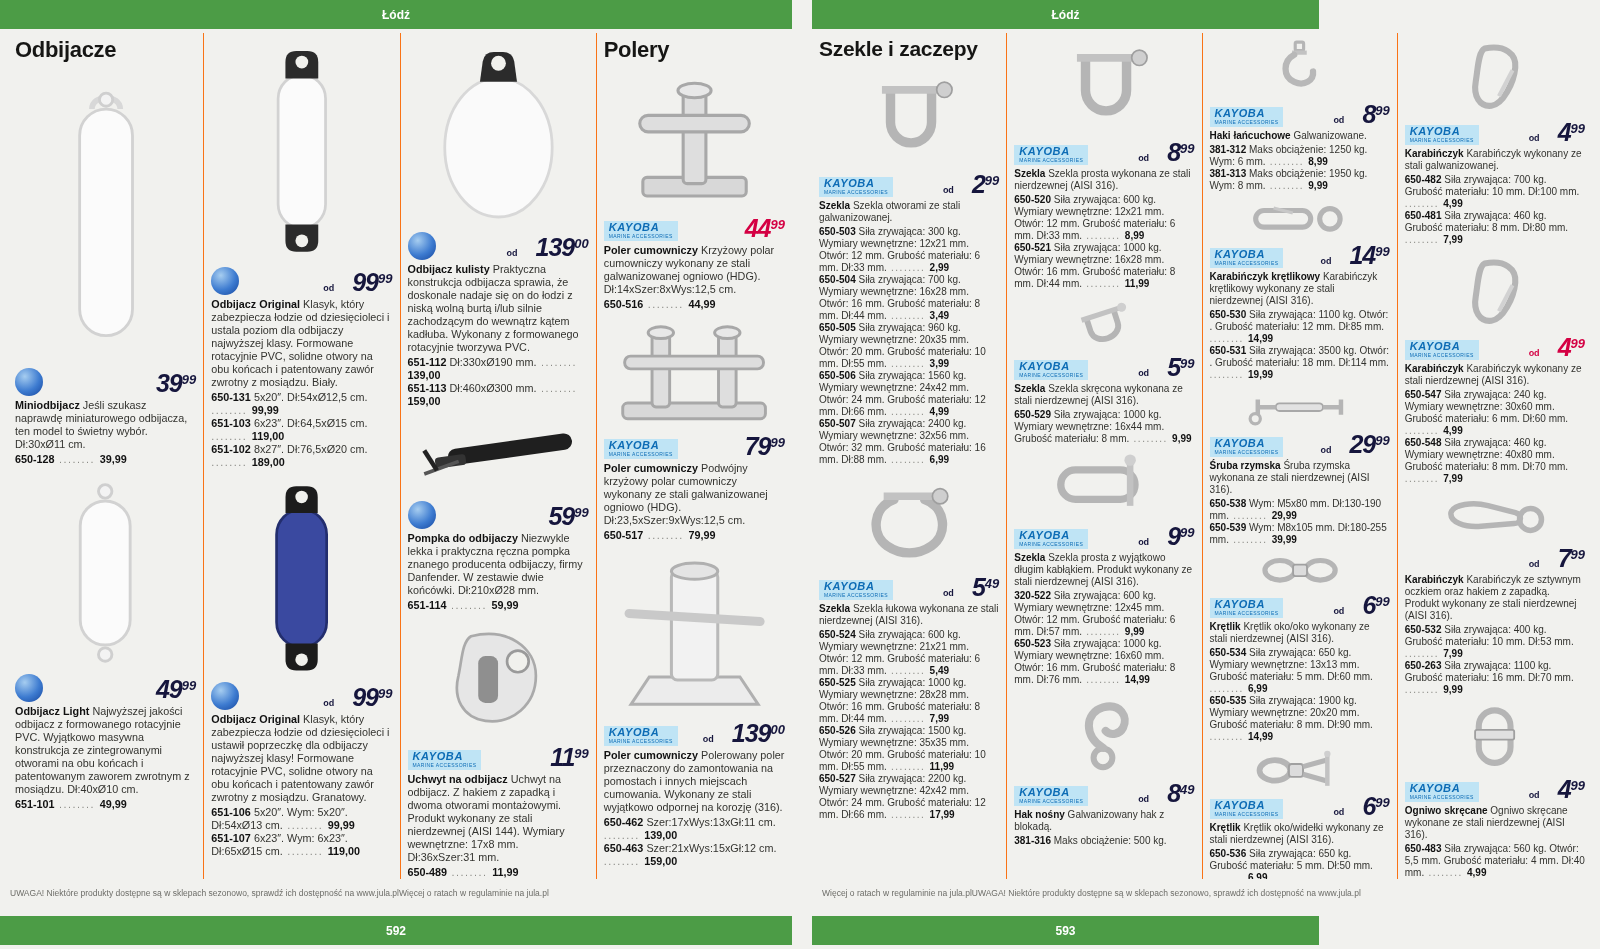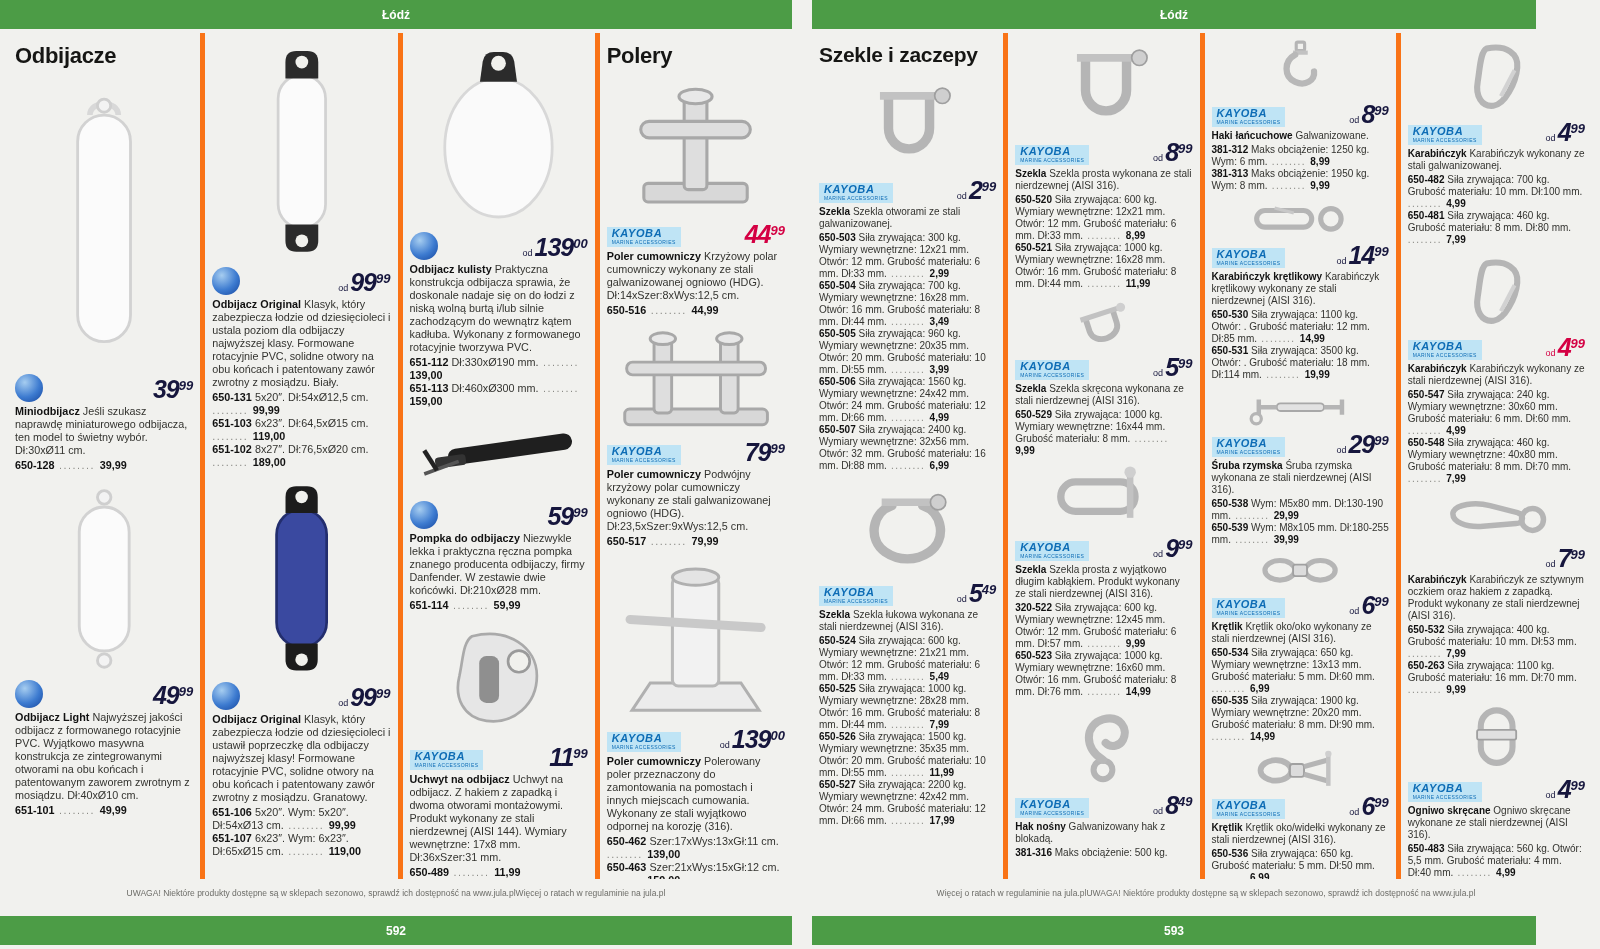--- a/index.html
+++ b/index.html
@@ -2,34 +2,34 @@
 <html style="--green: #4c9c46; --price-dark: #16163d; --price-red: #d40043; --ky-blue: #0d6cb5; --ky-bg: #bfe4f5; --bg: #f1f1ee;"><head>
 <meta charset="utf-8">
 <style>
   :root{
     --green:#4c9c46; --price-dark:#16163d; --price-red:#d40043;
     --ky-blue:#0d6cb5; --ky-bg:#bfe4f5; --bg:#f1f1ee;
   }
   *{box-sizing:border-box;margin:0;padding:0}
   html,body{width:1600px;height:949px;overflow:hidden;background:var(--bg);
     font-family:"Liberation Sans",sans-serif;color:#1d1d1b}
-  .bars{display:flex;width:1536px}
+  .bars{display:flex;width:1319px}
   .topbar,.botbar{height:29px;background:var(--green);color:#fff;display:flex;
     align-items:center;justify-content:center;font-weight:bold;font-size:12px}
   .bar-left{width:792px}
   .bar-gap{width:20px;background:var(--bg)}
   .bar-right{flex:1}
   main{height:850px;display:flex;padding-top:4px}
   .page{display:flex}
   .page-left{width:792px;padding-left:8px}
   .gutter{width:20px}
   .page-right{flex:1;padding-right:8px}
   .column{flex:1;padding:4px 7px 0 7px;overflow:hidden}
-  .column + .column{border-left:5px solid #f97316}
-  .section-heading{font-size:22px;font-weight:bold;letter-spacing:-.3px;margin:6px 0 8px;color:#161614}
+  .column + .column{border-left:1px solid #f97316}
+  .section-heading{font-size:22px;font-weight:bold;letter-spacing:-.3px;margin:0 0 8px;color:#161614}
   .product{margin-bottom:6px}
   .pimg{display:flex;align-items:center;justify-content:center}
   .pimg svg{height:96%;max-width:100%}
   .pi-fender-white-tall{height:295px}
   .pi-fender-white-short{height:200px}
   .pi-fender-black-ends{height:228px}
   .pi-fender-blue{height:205px}
   .pi-fender-round{height:193px}
   .pi-pump{height:85px}
   .pi-bracket{height:122px}
@@ -50,34 +50,34 @@
   .pi-snap-hook{height:50px}
   .pi-quick-link{height:70px}
   .brand-row{display:flex;justify-content:space-between;align-items:flex-end;margin:2px 0 3px;min-height:28px}
   .globe{width:28px;height:28px;border-radius:50%;display:inline-block;
     background:radial-gradient(circle at 35% 30%,#a6cdf0,#3d7bd0 55%,#15459c)}
   .kayoba{background:var(--ky-bg);padding:1px 5px 2px;display:inline-block;line-height:1}
   .ky-word{font-weight:bold;font-style:italic;color:var(--ky-blue);font-size:11px;letter-spacing:.6px}
   .ky-sub{font-size:5px;color:var(--ky-blue);letter-spacing:.4px;margin-top:1px}
   .price{font-weight:bold;color:var(--price-dark);white-space:nowrap;line-height:1}
   .price.red{color:var(--price-red)}
-  .price .od{font-size:9px;margin-right:2px;font-weight:normal}
+  .price .od{font-size:9px;margin-right:18px;font-weight:bold}
   .price .pint{font-size:25px;font-style:italic;letter-spacing:-1px}
   .price .pdec{font-size:13px;font-style:italic;position:relative;top:-8px}
   .pdesc{font-size:10.8px;line-height:13px;color:#33332f;margin-bottom:2px}
   .pname{color:#111}
   .item{font-size:10.8px;line-height:13px;color:#33332f}
   .item .code{color:#111}
   .item .iprice{color:#111}
   .leader{color:#8a8a85;letter-spacing:1.5px}
   .leader::before{content:" ........ "}
   .page-right .pdesc,.page-right .item{font-size:10px;line-height:12px}
   .page-right .section-heading{font-size:21px}
   .footnotes{height:37px;display:flex;align-items:flex-start;padding-top:9px;font-size:8.5px;color:#6d6d68}
-  .fn-half{display:flex;justify-content:center}
+  .fn-half{display:flex;justify-content:flex-start}
   .fn-left{width:792px;padding:0 10px}
   .fn-gap{width:20px}
   .fn-right{flex:1;padding:0 10px}
 </style>
 </head>
 <body>
 
 <header class="bars">
   <div class="topbar bar-left">
     <span>Łódź</span>

